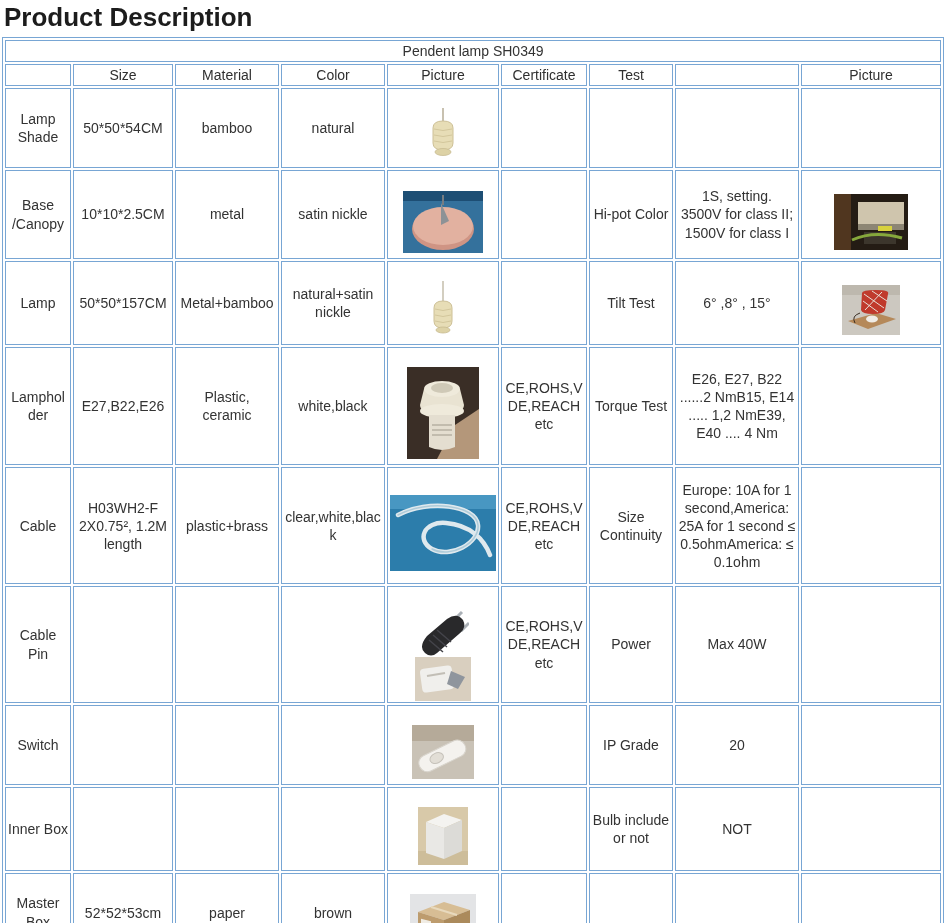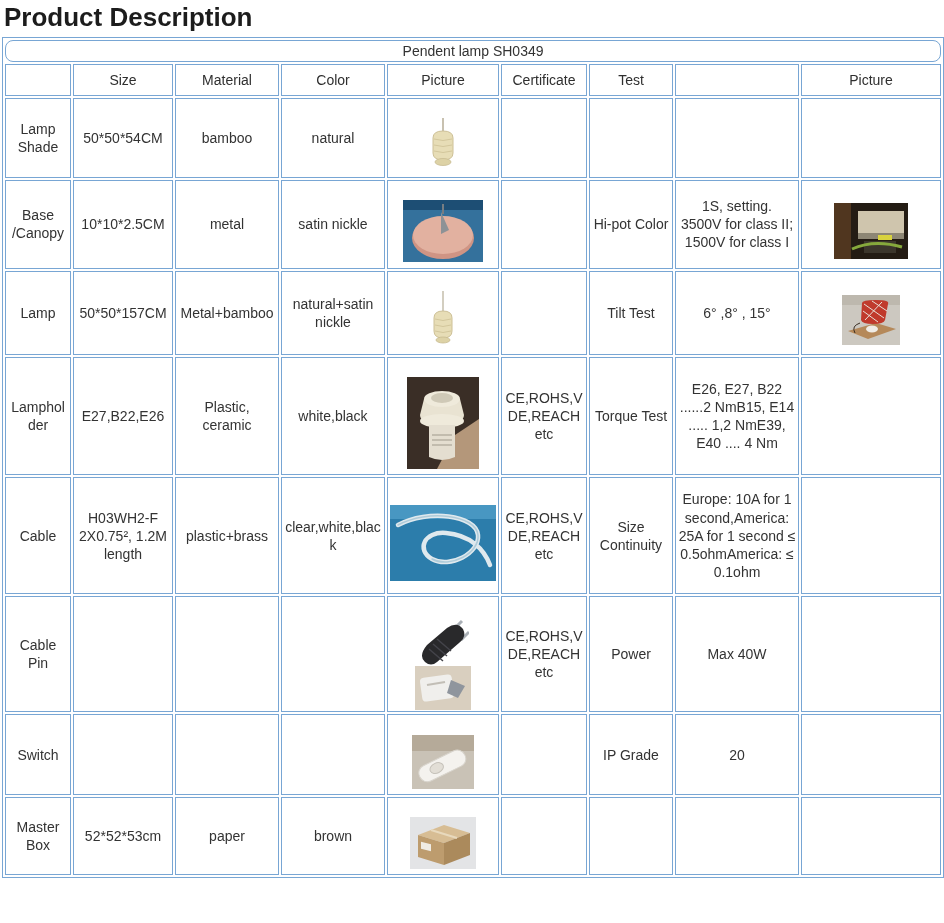--- a/index.html
+++ b/index.html
@@ -34,21 +34,20 @@
     overflow:hidden;
     overflow-wrap:break-word;
     word-wrap:break-word;
     white-space:pre-line;
     background:#ffffff;
   }
   td.subtitle-cell{
     text-align:left;
     padding-left:3px;
     font-size:14px;
-    border-radius:8px;
   }
   tr.header-row td{
     font-size:14px;
     color:#2f2f2f;
   }
   .pic-pair svg{margin:0 2px;vertical-align:middle;}
   svg{display:inline-block;}
 </style>
 </head>
 <body>
@@ -66,21 +65,21 @@
     <col style="width:84px">
       <col style="width:124px">
       <col style="width:140px">
   </colgroup>
 
   <tbody>
       <tr style="height:19px">
     <td colspan="9" class="subtitle-cell">Pendent lamp SH0349</td>
   </tr>
 
-  <tr class="header-row" style="height:32px">
+  <tr class="header-row" style="height:22px">
     <td></td>
     <td>Size</td>
     <td>Material</td>
     <td>Color</td>
     <td>Picture</td>
     <td>Certificate</td>
     <td>Test</td>
     <td></td>
     <td>Picture</td>
   </tr>
@@ -248,20 +247,39 @@
           <ellipse cx="24" cy="30" rx="7" ry="5" fill="#e2ded6" stroke="#c6c2ba"></ellipse>
         </g>
       </svg>
     </td>
     <td></td>
     <td>IP Grade</td>
     <td>20</td>
     <td></td>
   </tr>
 
+  <tr style="height:60px">
+    <td>Inner Box</td>
+    <td></td>
+    <td></td>
+    <td></td>
+    <td>
+      <svg width="50" height="58" viewBox="0 0 50 58">
+        <rect width="50" height="58" fill="#d8c9a9"></rect>
+        <rect y="44" width="50" height="14" fill="#cdbd9a"></rect>
+        <path d="M8 15 L26 7 L44 13 L26 21 Z" fill="#f4f3f0"></path>
+        <path d="M8 15 L26 21 L26 52 L8 46 Z" fill="#e9e8e5"></path>
+        <path d="M26 21 L44 13 L44 44 L26 52 Z" fill="#dcdbd7"></path>
+      </svg>
+    </td>
+    <td></td>
+    <td>Bulb include or not</td>
+    <td>NOT</td>
+    <td></td>
+  </tr>
 
   <tr style="height:69px">
     <td>Master Box</td>
     <td>52*52*53cm</td>
     <td>paper</td>
     <td>brown</td>
     <td>
       <svg width="66" height="52" viewBox="0 0 66 52">
         <rect width="66" height="52" fill="#e3e4e6"></rect>
         <path d="M8 18 L34 8 L60 16 L34 26 Z" fill="#d7bd94"></path>

